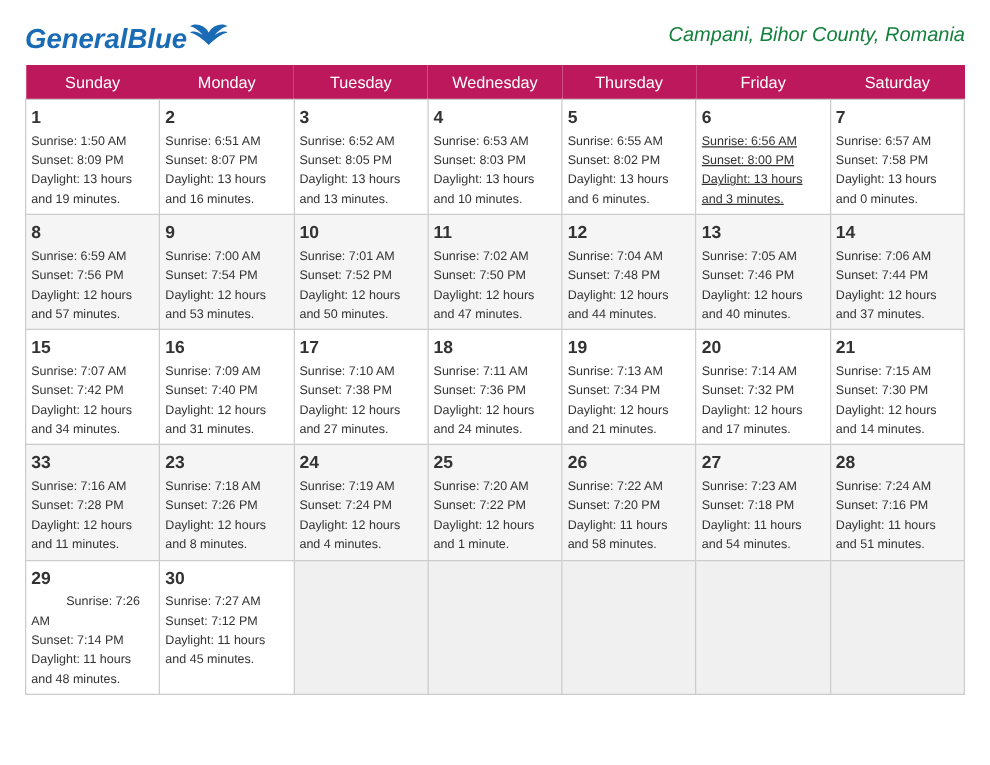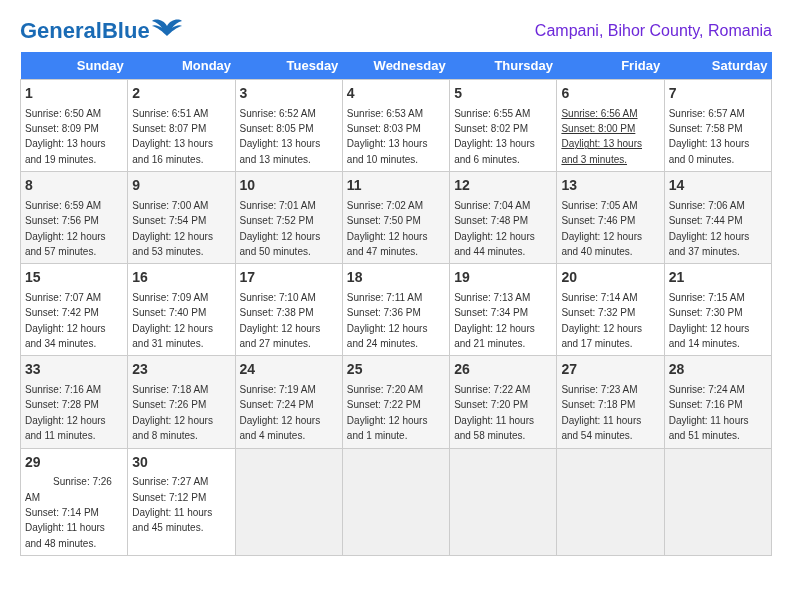--- a/index.html
+++ b/index.html
@@ -6,22 +6,23 @@
     body {
       font-family: Arial, sans-serif;
       background: #fff;
       width: 792px;
       min-height: 612px;
       padding: 20px;
     }
     .header {
       display: flex;
       justify-content: space-between;
-      align-items: center;
+      align-items: flex-start;
       margin-bottom: 10px;
+      font-style: italic;
     }
     .logo {
       display: flex;
       flex-direction: column;
       align-items: flex-start;
     }
     .logo-text {
       font-size: 22px;
       font-weight: bold;
       color: #333;
@@ -33,34 +34,34 @@
     .title-section {
       text-align: right;
     }
     .main-title {
       font-size: 36px;
       font-weight: bold;
       color: #333;
     }
     .sub-title {
       font-size: 16px;
-      color: #6d28d9;
+      color: #15803d;
     }
     table {
       width: 100%;
       border-collapse: collapse;
       font-size: 11px;
     }
     thead tr th {
-      background-color: #3b82f6;
+      background-color: #be185d;
       color: white;
       padding: 6px 4px;
-      text-align: right;
+      text-align: center;
       font-size: 13px;
-      font-weight: bold;
+      font-weight: normal;
     }
     tbody tr td {
       vertical-align: top;
       padding: 4px 4px;
       border: 1px solid #ccc;
       width: 14.28%;
       height: 80px;
       color: #333;
       line-height: 1.4;
     }
@@ -110,21 +111,21 @@
         <th>Monday</th>
         <th>Tuesday</th>
         <th>Wednesday</th>
         <th>Thursday</th>
         <th>Friday</th>
         <th>Saturday</th>
       </tr>
   </thead>
   <tbody id="calendar-body">
   <tr>
-        <td><span class="day-num">1</span><span class="day-info" style="white-space: pre-line;">Sunrise: 6:50 AM
+        <td><span class="day-num">1</span><span class="day-info" style="white-space: pre-line;">Sunrise: 1:50 AM
 Sunset: 8:09 PM
 Daylight: 13 hours
 and 19 minutes.</span></td>
         <td><span class="day-num">2</span><span class="day-info" style="white-space: pre-line;">Sunrise: 6:51 AM
 Sunset: 8:07 PM
 Daylight: 13 hours
 and 16 minutes.</span></td>
         <td><span class="day-num">3</span><span class="day-info" style="white-space: pre-line; margin-top: 11px;">Sunrise: 6:52 AM
 Sunset: 8:05 PM
 Daylight: 13 hours

